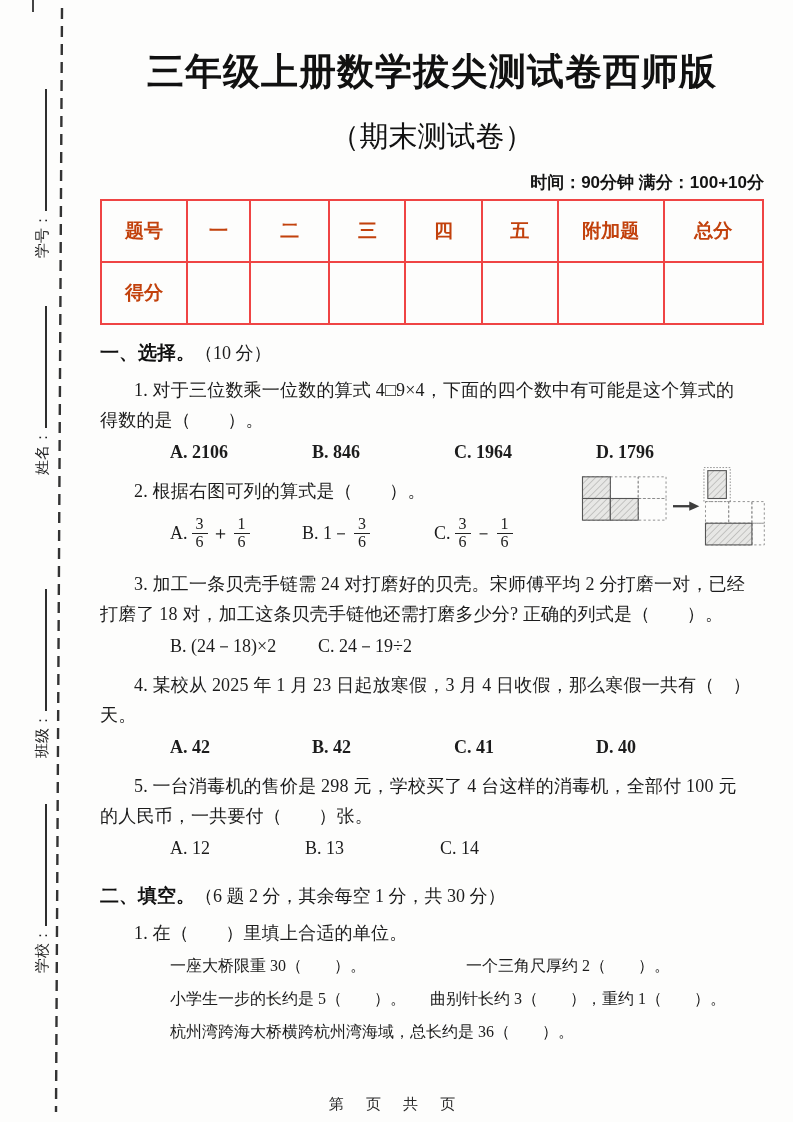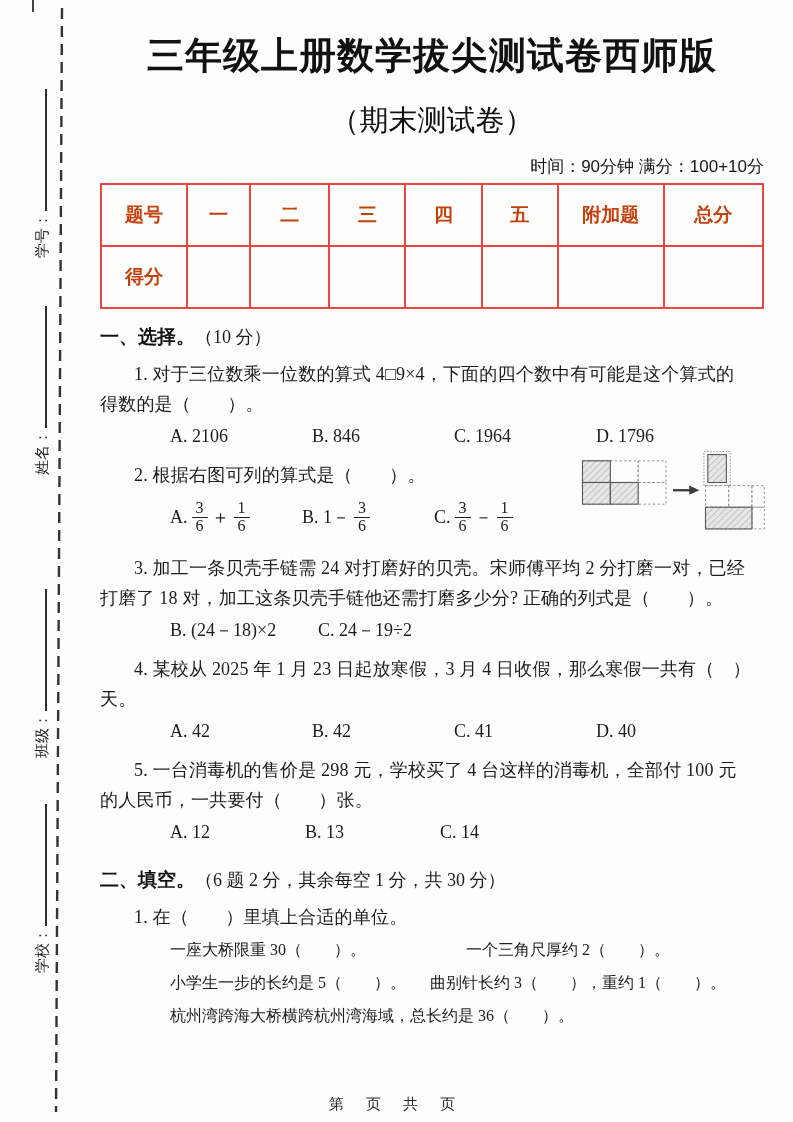--- a/index.html
+++ b/index.html
@@ -13,51 +13,51 @@
   .side-field{
     position:absolute; left:-60px; width:200px; height:22px;
     transform:rotate(-90deg); transform-origin:center;
     font-size:15px; white-space:nowrap; color:#222;
   }
   .side-field .blank{
     display:inline-block; width:122px; height:1.05em;
     border-bottom:2px solid #2e2e2e; margin-left:2px; vertical-align:baseline;
   }
   
-  .content{position:absolute; left:100px; top:0; width:664px;}
+  .content{position:absolute; left:100px; top:16px; width:664px;}
   .title{
     margin:31px 0 0 0; text-align:center; font-size:37px; font-weight:bold;
     letter-spacing:1px; font-family:"Liberation Sans", sans-serif; color:#111;
   }
   .subtitle{
     margin:20px 0 0 0; text-align:center; font-size:29px; font-weight:normal;
     font-family:"Liberation Sans", sans-serif; color:#111;
   }
   .meta{
-    margin-top:14px; text-align:right; font-size:17px; font-weight:normal;
+    margin-top:14px; text-align:right; font-size:17px; font-weight:bold;
     font-family:"Liberation Sans", sans-serif; color:#141414;
   }
   table.score{
     margin-top:5px; width:664px; border-collapse:collapse;
     font-family:"Liberation Sans", sans-serif;
   }
   table.score td{
     border:2px solid #ef4444; height:36px; text-align:center;
     font-size:19px; font-weight:bold; color:#c2410c; padding:12px;
   }
   .c0{width:13%}.c1{width:9.5%}.c2{width:12%}.c3{width:11.5%}.c4{width:11.5%}
   .c5{width:11.5%}.c6{width:16%}.c7{width:15%}
   .sec-head{margin-top:15px; font-size:19px; white-space:nowrap;}
   .sec-head b{font-family:"Liberation Sans", sans-serif; font-weight:bold; color:#101010;}
   .sec-head span{font-size:18px;}
   .q{margin-top:9px;}
   .qline{font-size:18px; line-height:30px; white-space:nowrap; letter-spacing:.2px;}
   .indent{text-indent:34px;}
   .opts{display:flex; padding-left:70px; font-size:18px; line-height:30px; margin-top:2px;}
-  .opt-4 .opt{width:142px; white-space:nowrap;}
+  .opt-4 .opt{width:142px; white-space:nowrap;font-weight:bold;}
   .opt-3 .opt{width:148px; white-space:nowrap;}
   .opt-3n .opt{width:135px; white-space:nowrap;}
   
   .q2{position:relative;}
   .fr-opts{display:flex; align-items:center; padding-left:70px; height:54px; font-size:18px;}
   .fr-opts .opt{width:132px; display:flex; align-items:center; white-space:nowrap;}
   .frac{display:inline-block; text-align:center; vertical-align:middle;
         font-size:16px; line-height:1.05; margin:0 4px;}
   .frac .num{display:block; padding:0 4px; border-bottom:1.4px solid #222;}
   .frac .den{display:block; padding:0 4px;}

